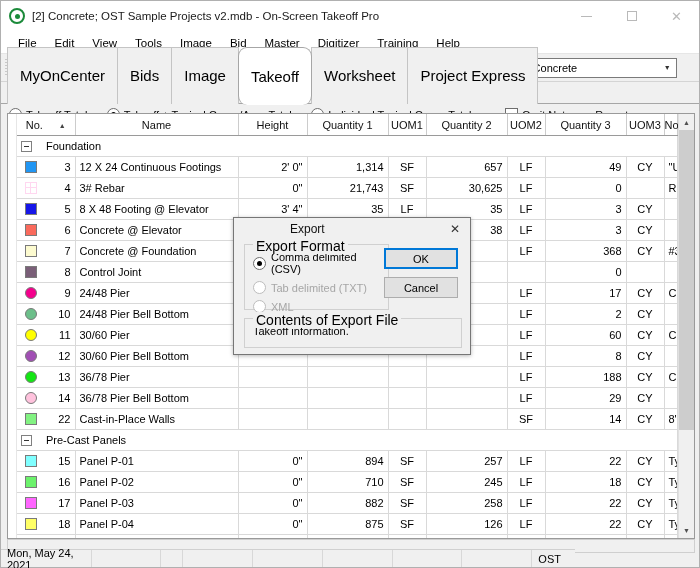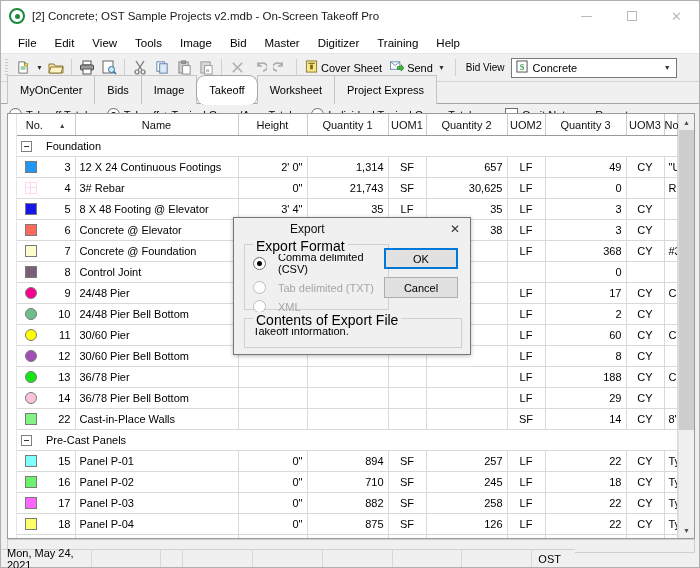--- a/index.html
+++ b/index.html
@@ -44,21 +44,21 @@
   .tb-text{display:flex;align-items:center;gap:3px;padding:0 4px;height:22px;font-size:11px;}
   .bidview-lbl{font-size:10px;padding:0 6px;white-space:nowrap;}
   .bidview-combo{width:166px;height:20px;background:#fff;border:1px solid #7a7a7a;
         display:flex;align-items:center;gap:5px;padding-left:4px;box-sizing:border-box;position:relative;}
   .bidview-combo .cb-caret{position:absolute;right:5px;font-size:7px;color:#333;}
   .combo-val{font-size:11px;}
 
   
   .tabsrow{height:22px;background:#f0f0f0;display:flex;align-items:flex-end;
            padding-left:6px;border-bottom:1px solid #a6a6a6;box-sizing:border-box;}
-  .tab{height:20px;line-height:20px;padding:4px 12px;font-size:11px;
+  .tab{height:20px;line-height:20px;padding:18px 12px;font-size:15px;
        border:1px solid #c4c4c4;border-bottom:none;background:#f0f0f0;margin-right:-1px;
        position:relative;top:1px;}
   .tab.active{background:#fff;border-color:#a6a6a6;height:21px;line-height:21px;z-index:2;top:2px;border-radius:9px;}
 
   
   .optrow{height:21px;background:#f0f0f0;display:flex;align-items:center;padding-left:8px;gap:0;}
   .opt{display:flex;align-items:center;gap:4px;font-size:11px;margin-right:14px;white-space:nowrap;}
   .radio{width:11px;height:11px;border:1px solid #6e6e6e;border-radius:50%;background:#fff;
          display:inline-flex;align-items:center;justify-content:center;flex:0 0 auto;}
   .radio.on i{width:5px;height:5px;border-radius:50%;background:#000;display:block;}
@@ -111,21 +111,21 @@
   
   .dialog{position:absolute;left:232px;top:216px;width:238px;height:138px;background:#f0f0f0;
           border:1px solid #767676;box-shadow:0 1px 4px rgba(0,0,0,.28);box-sizing:border-box;}
   .dlg-title{height:22px;display:flex;align-items:center;padding-left:8px;position:relative;
              font-size:12px;color:#111;margin-left:48px;}
   .dlg-close{position:absolute;right:6px;top:2px;width:18px;height:18px;display:flex;
              align-items:center;justify-content:center;font-size:12px;color:#333;}
   .group{position:absolute;left:10px;top:26px;width:145px;height:66px;
          border:1px solid #d0d0d0;box-sizing:border-box;}
   .group-lbl{position:absolute;left:8px;top:-7px;background:#f0f0f0;padding:0 3px;font-size:14px;}
-  .dlg-opt{display:flex;align-items:center;gap:12px;font-size:11px;margin:6px 0 0 8px;}
+  .dlg-opt{display:flex;align-items:center;gap:5px;font-size:11px;margin:6px 0 0 8px;}
   .dlg-opt.dis{color:#a6a6a6;}
   .dlg-opt.dis .radio{border-color:#bdbdbd;}
   .group2{position:absolute;left:10px;top:100px;width:218px;height:30px;
           border:1px solid #d0d0d0;box-sizing:border-box;}
   .group2 .inner{font-size:11px;padding:6px 0 0 8px;}
   .dlg-btn{position:absolute;width:74px;height:21px;background:#e1e1e1;border:1px solid #adadad;
            display:flex;align-items:center;justify-content:center;font-size:11px;box-sizing:border-box;}
   .dlg-btn.primary{border:2px solid #0078d7;background:#e1e1e1;}
 </style>
 </head>

